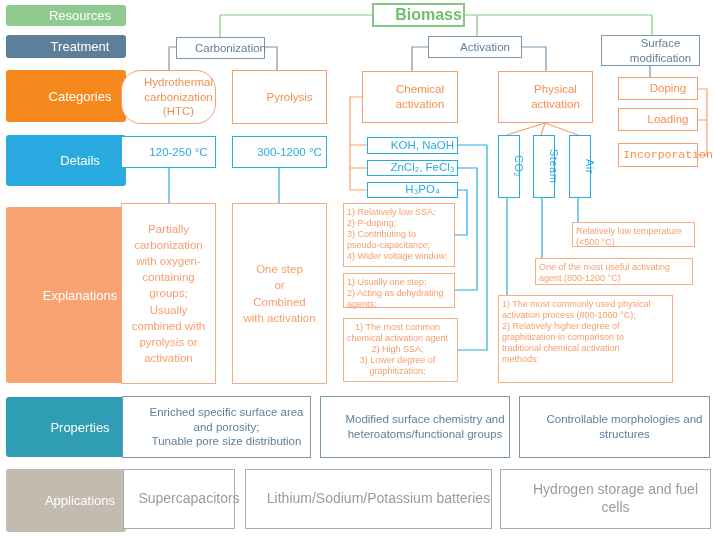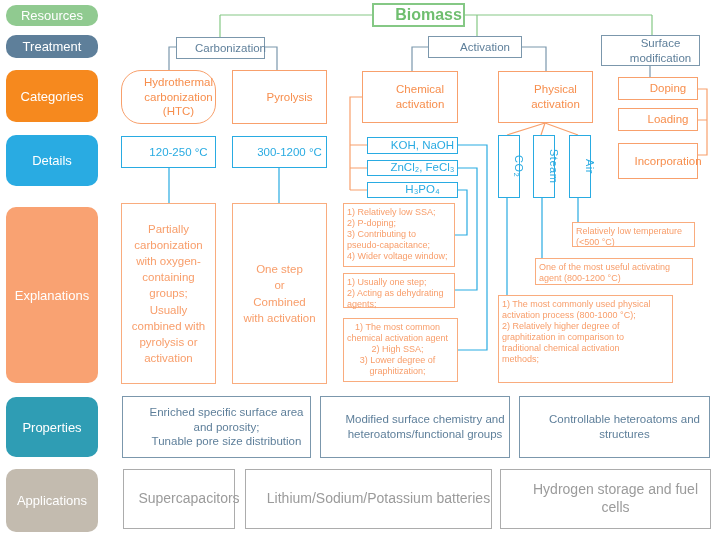--- a/index.html
+++ b/index.html
@@ -2,23 +2,23 @@
 <html><head>
 <meta charset="utf-8">
 <style>
   html,body{margin:0;padding:0;background:#fff;}
   .stage{
     position:relative;width:713px;height:537px;background:#fff;
     font-family:"Liberation Sans",sans-serif;overflow:hidden;
   }
   .wires{position:absolute;left:0;top:0;pointer-events:none;}
   .lbl{
-    position:absolute;left:6px;width:92px;border-radius:10px;
+    position:absolute;left:6px;width:92px;border-radius:3px;
     display:flex;align-items:center;justify-content:center;
-    color:#fff;font-size:13px;text-align:center;
+    color:#fff;font-size:13px;text-align:center;padding-left:28px;
   }
   .node{
     position:absolute;background:#fff;border:1px solid;
     display:flex;align-items:center;justify-content:center;
     text-align:center;white-space:pre-line;box-sizing:border-box;
     line-height:1.28;
     padding-left:20px;
   }
   .green{border-color:#85C885;color:#6FBE6F;}
   .slate{border-color:#7B97AC;color:#5E7F9A;font-size:11.5px;}
@@ -61,21 +61,21 @@
   <div class="node slate" style="left:176px;top:37px;width:89px;height:22px;">Carbonization</div>
   <div class="node slate" style="left:428px;top:36px;width:94px;height:22px;">Activation</div>
   <div class="node slate" style="left:601px;top:35px;width:99px;height:31px;">Surface modification</div>
 
   <div class="node orange" style="left:121px;top:70px;width:95px;height:54px;border-radius:20px;">Hydrothermal carbonization (HTC)</div>
   <div class="node orange" style="left:232px;top:70px;width:95px;height:54px;">Pyrolysis</div>
   <div class="node orange" style="left:362px;top:71px;width:96px;height:52px;">Chemical activation</div>
   <div class="node orange" style="left:498px;top:71px;width:95px;height:52px;">Physical activation</div>
   <div class="node orange" style="left:618px;top:77px;width:80px;height:23px;">Doping</div>
   <div class="node orange" style="left:618px;top:108px;width:80px;height:23px;">Loading</div>
-  <div class="node orange" style="left:618px;top:143px;width:80px;height:36px;">Incorporation</div>
+  <div class="node orange" style="left:618px;top:143px;width:80px;height:24px;font-family:Liberation Mono, monospace;">Incorporation</div>
 
   <div class="node blue" style="left:121px;top:136px;width:95px;height:32px;">120-250 °C</div>
   <div class="node blue" style="left:232px;top:136px;width:95px;height:32px;text-align:center;">300-1200 °C</div>
   <div class="node blue" style="left:367px;top:137px;width:91px;height:17px;line-height:1;">KOH, NaOH</div>
   <div class="node blue" style="left:367px;top:160px;width:91px;height:16px;line-height:1;">ZnCl₂, FeCl₃</div>
   <div class="node blue" style="left:367px;top:182px;width:91px;height:16px;line-height:1;">H₃PO₄</div>
   <div class="node blue vert" style="left:498px;top:135px;width:17px;height:63px;">CO₂</div>
   <div class="node blue vert" style="left:533px;top:135px;width:17px;height:63px;">Steam</div>
   <div class="node blue vert" style="left:569px;top:135px;width:17px;height:63px;">Air</div>
 
@@ -114,20 +114,20 @@
 2) Relatively higher degree of
 graphitization in comparison to
 traditional chemical activation
 methods;</div>
 
   <div class="node prop" style="left:122px;top:396px;width:189px;height:62px;">Enriched specific surface area
 and porosity;
 Tunable pore size distribution</div>
   <div class="node prop" style="left:320px;top:396px;width:190px;height:62px;">Modified surface chemistry and
 heteroatoms/functional groups</div>
-  <div class="node prop" style="left:519px;top:396px;width:191px;height:62px;">Controllable heteroatoms and
+  <div class="node prop" style="left:519px;top:396px;width:191px;height:62px;">Controllable morphologies and
 structures</div>
 
   <div class="node app" style="left:123px;top:469px;width:112px;height:60px;">Supercapacitors</div>
   <div class="node app" style="left:245px;top:469px;width:247px;height:60px;">Lithium/Sodium/Potassium batteries</div>
   <div class="node app" style="left:500px;top:469px;width:211px;height:60px;">Hydrogen storage and fuel cells</div>
 
 </div>
 
 </body></html>

